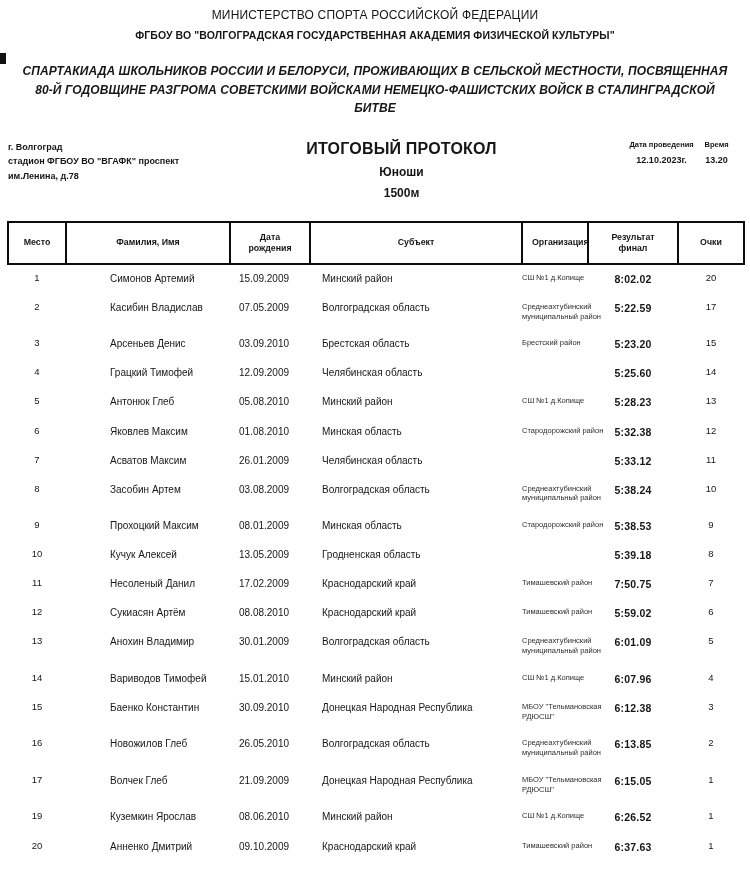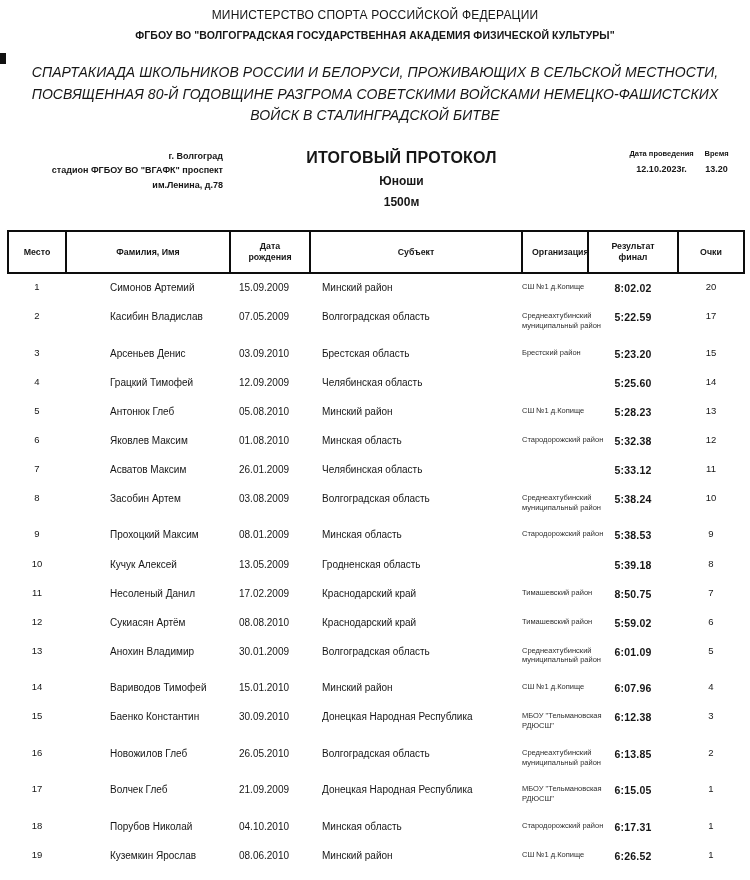--- a/index.html
+++ b/index.html
@@ -8,27 +8,27 @@
     width:750px; height:880px; position:relative; overflow:hidden;
     font-family:"Liberation Sans", sans-serif; color:#161616;
   }
   .page { padding-top:8px; }
 
   
   .ministry { text-align:center; font-weight:normal; font-size:12px; letter-spacing:.2px; }
   .academy  { text-align:center; font-weight:bold; font-size:10.5px; margin-top:7px; letter-spacing:.1px; }
   .event-title {
     margin:21px auto 0; width:716px; text-align:center;
-    font-weight:normal; font-style:italic; font-size:14px; line-height:1.55; letter-spacing:.1px;
+    font-weight:bold; font-style:italic; font-size:12px; line-height:1.55; letter-spacing:.1px;
   }
   .scan-artifact { position:absolute; left:0; top:53px; width:6px; height:11px; background:#111; }
 
   
   .info-band { display:flex; margin-top:22px; padding:0 8px; }
-  .venue { width:215px; font-weight:bold; font-size:9px; line-height:1.6;text-align:right; }
+  .venue { width:215px; font-weight:bold; font-size:9px; line-height:1.6; }
   .proto-center { flex:1; text-align:center; }
   .proto-title { font-weight:bold; font-size:16px; letter-spacing:.2px; }
   .proto-sub   { font-weight:bold; font-size:12px; margin-top:7px; }
   .datetime { width:162px; display:flex; justify-content:space-between; padding-right:4px; }
   .dt-col { text-align:center; font-weight:bold; }
   .dt-label { font-size:7.5px; line-height:1.3; }
   .dt-value { font-size:9px; margin-top:5px; }
   .dt-col.date { width:72px;margin-left:48px; }
   .dt-col.time { width:46px; }
 
@@ -227,21 +227,21 @@
       <td class="points">8</td>
     </tr>
         <tr>
       <td class="place">11</td>
       <td class="name">Несоленый Данил</td>
       <td class="dob">17.02.2009</td>
       <td class="region">Краснодарский край</td>
       <td class="org">
             <div class="org-inner">Тимашевский район</div>
           </td>
-      <td class="result">8:50.75</td>
+      <td class="result">7:50.75</td>
       <td class="points">7</td>
     </tr>
         <tr>
       <td class="place">12</td>
       <td class="name">Сукиасян Артём</td>
       <td class="dob">08.08.2010</td>
       <td class="region">Краснодарский край</td>
       <td class="org">
             <div class="org-inner">Тимашевский район</div>
           </td>
@@ -297,31 +297,20 @@
       <td class="name">Волчек Глеб</td>
       <td class="dob">21.09.2009</td>
       <td class="region">Донецкая Народная Республика</td>
       <td class="org">
             <div class="org-inner">МБОУ "Тельмановская РДЮСШ"</div>
           </td>
       <td class="result">6:15.05</td>
       <td class="points">1</td>
     </tr>
         <tr>
-      <td class="place">18</td>
-      <td class="name">Порубов Николай</td>
-      <td class="dob">04.10.2010</td>
-      <td class="region">Минская область</td>
-      <td class="org">
-            <div class="org-inner">Стародорожский район</div>
-          </td>
-      <td class="result">6:17.31</td>
-      <td class="points">1</td>
-    </tr>
-        <tr>
       <td class="place">19</td>
       <td class="name">Куземкин Ярослав</td>
       <td class="dob">08.06.2010</td>
       <td class="region">Минский район</td>
       <td class="org">
             <div class="org-inner">СШ №1 д.Копище</div>
           </td>
       <td class="result">6:26.52</td>
       <td class="points">1</td>
     </tr>

